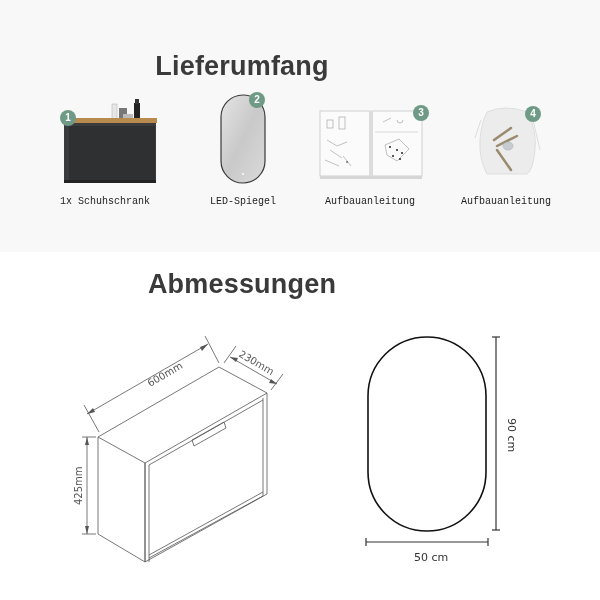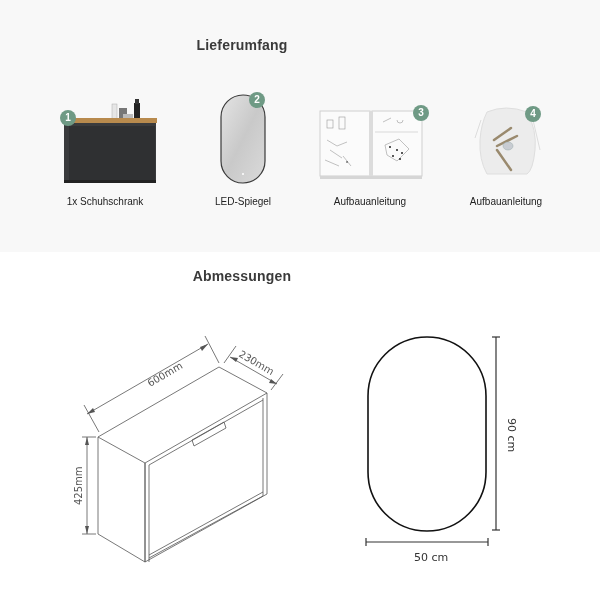--- a/index.html
+++ b/index.html
@@ -1,21 +1,21 @@
 <!DOCTYPE html>
 <html><head>
 <meta charset="utf-8">
 <style>
   html, body { margin: 0; padding: 0; }
   body { width: 600px; height: 600px; background: #ffffff; font-family: "Liberation Sans", "DejaVu Sans", sans-serif; color: #333; position: relative; overflow: hidden; }
   .top { position: absolute; left: 0; top: 0; width: 600px; height: 252px; background: #f8f8f8; }
-  .title { position: absolute; left: 0; width: 484px; text-align: center; font-weight: bold; font-size: 14px; color: #3a3a3a; letter-spacing: 0.2px; }
+  .title { position: absolute; left: 0; width: 484px; text-align: center; font-weight: bold; font-size: 27px; color: #3a3a3a; letter-spacing: 0.2px; margin-top: 14px; }
   .item { position: absolute; top: 90px; width: 130px; height: 125px; }
   .item .pic { position: absolute; left: 0; top: 0; width: 130px; height: 100px; }
-  .item .label { position: absolute; left: 0; top: 106px; width: 130px; text-align: center; font-size: 10px; color: #222; }
+  .item .label { position: absolute; left: 0; top: 106px; width: 130px; text-align: center; font-size: 10px; color: #222; font-family: Liberation Mono, monospace; }
   .badge { position: absolute; width: 16px; height: 16px; border-radius: 50%; background: #6f9a85; color: #fff; font-size: 10px; font-weight: bold; text-align: center; line-height: 16px; }
   svg { display: block; }
 </style>
 </head>
 <body>
 
 <div class="top"></div>
 
 <div class="title" style="top:37px;">Lieferumfang</div>
 
@@ -98,21 +98,21 @@
         <line x1="56" y1="56" x2="76" y2="46"></line>
         <line x1="56" y1="60" x2="70" y2="80"></line>
       </g>
       <ellipse cx="67" cy="56" rx="5" ry="4" fill="#c8ccd2" stroke="#9aa" stroke-width="0.5"></ellipse>
     </svg>
   </div>
   <div class="badge" style="left:84px; top:16px;">4</div>
   <div class="label">Aufbauanleitung</div>
 </div>
 
-<div class="title" style="top:268px;">Abmessungen</div>
+<div class="title" style="top:255px;">Abmessungen</div>
 
 <div style="position:absolute; left:0; top:300px; width:300px; height:300px;">
   <svg width="300" height="300" viewBox="0 300 300 300" style="position:absolute; left:0; top:0;">
     <g stroke="#555" stroke-width="0.8" fill="none">
 
       <path d="M98 437 L219 367 L267 393 L145 463 Z"></path>
 
       <path d="M98 437 L98 534 L145 562 L145 463"></path>
 
       <path d="M267 393 L267 494"></path>

